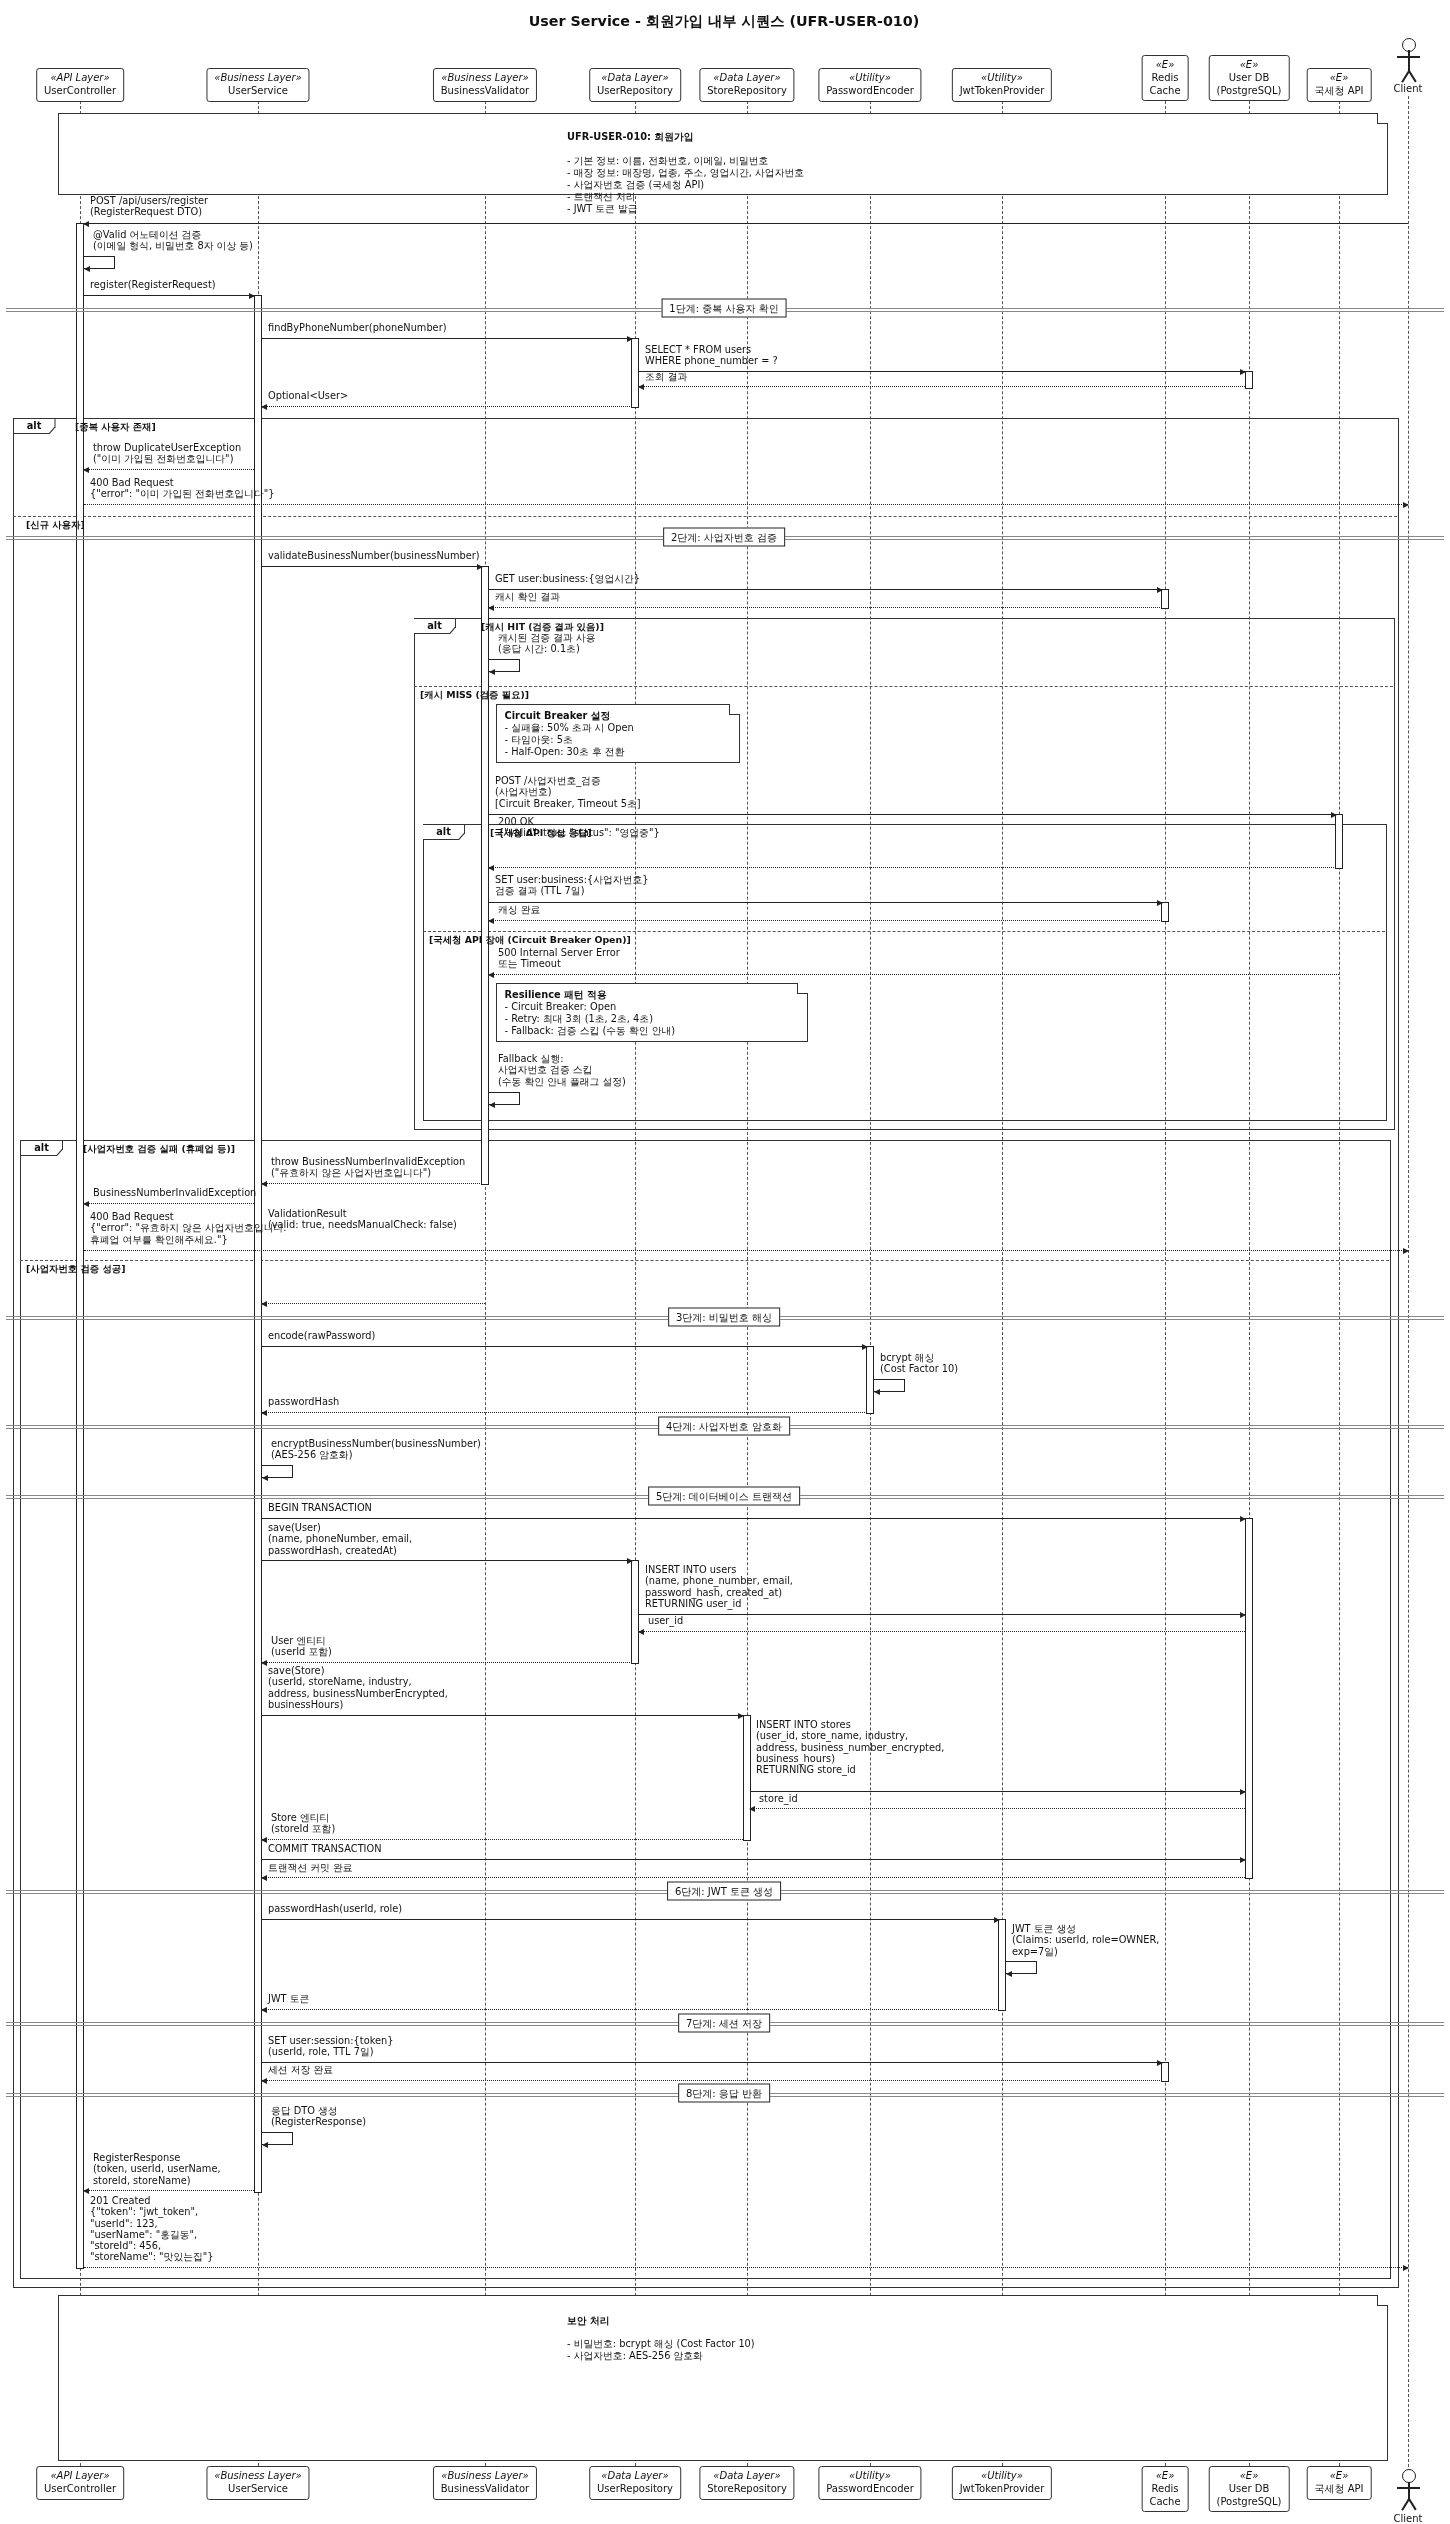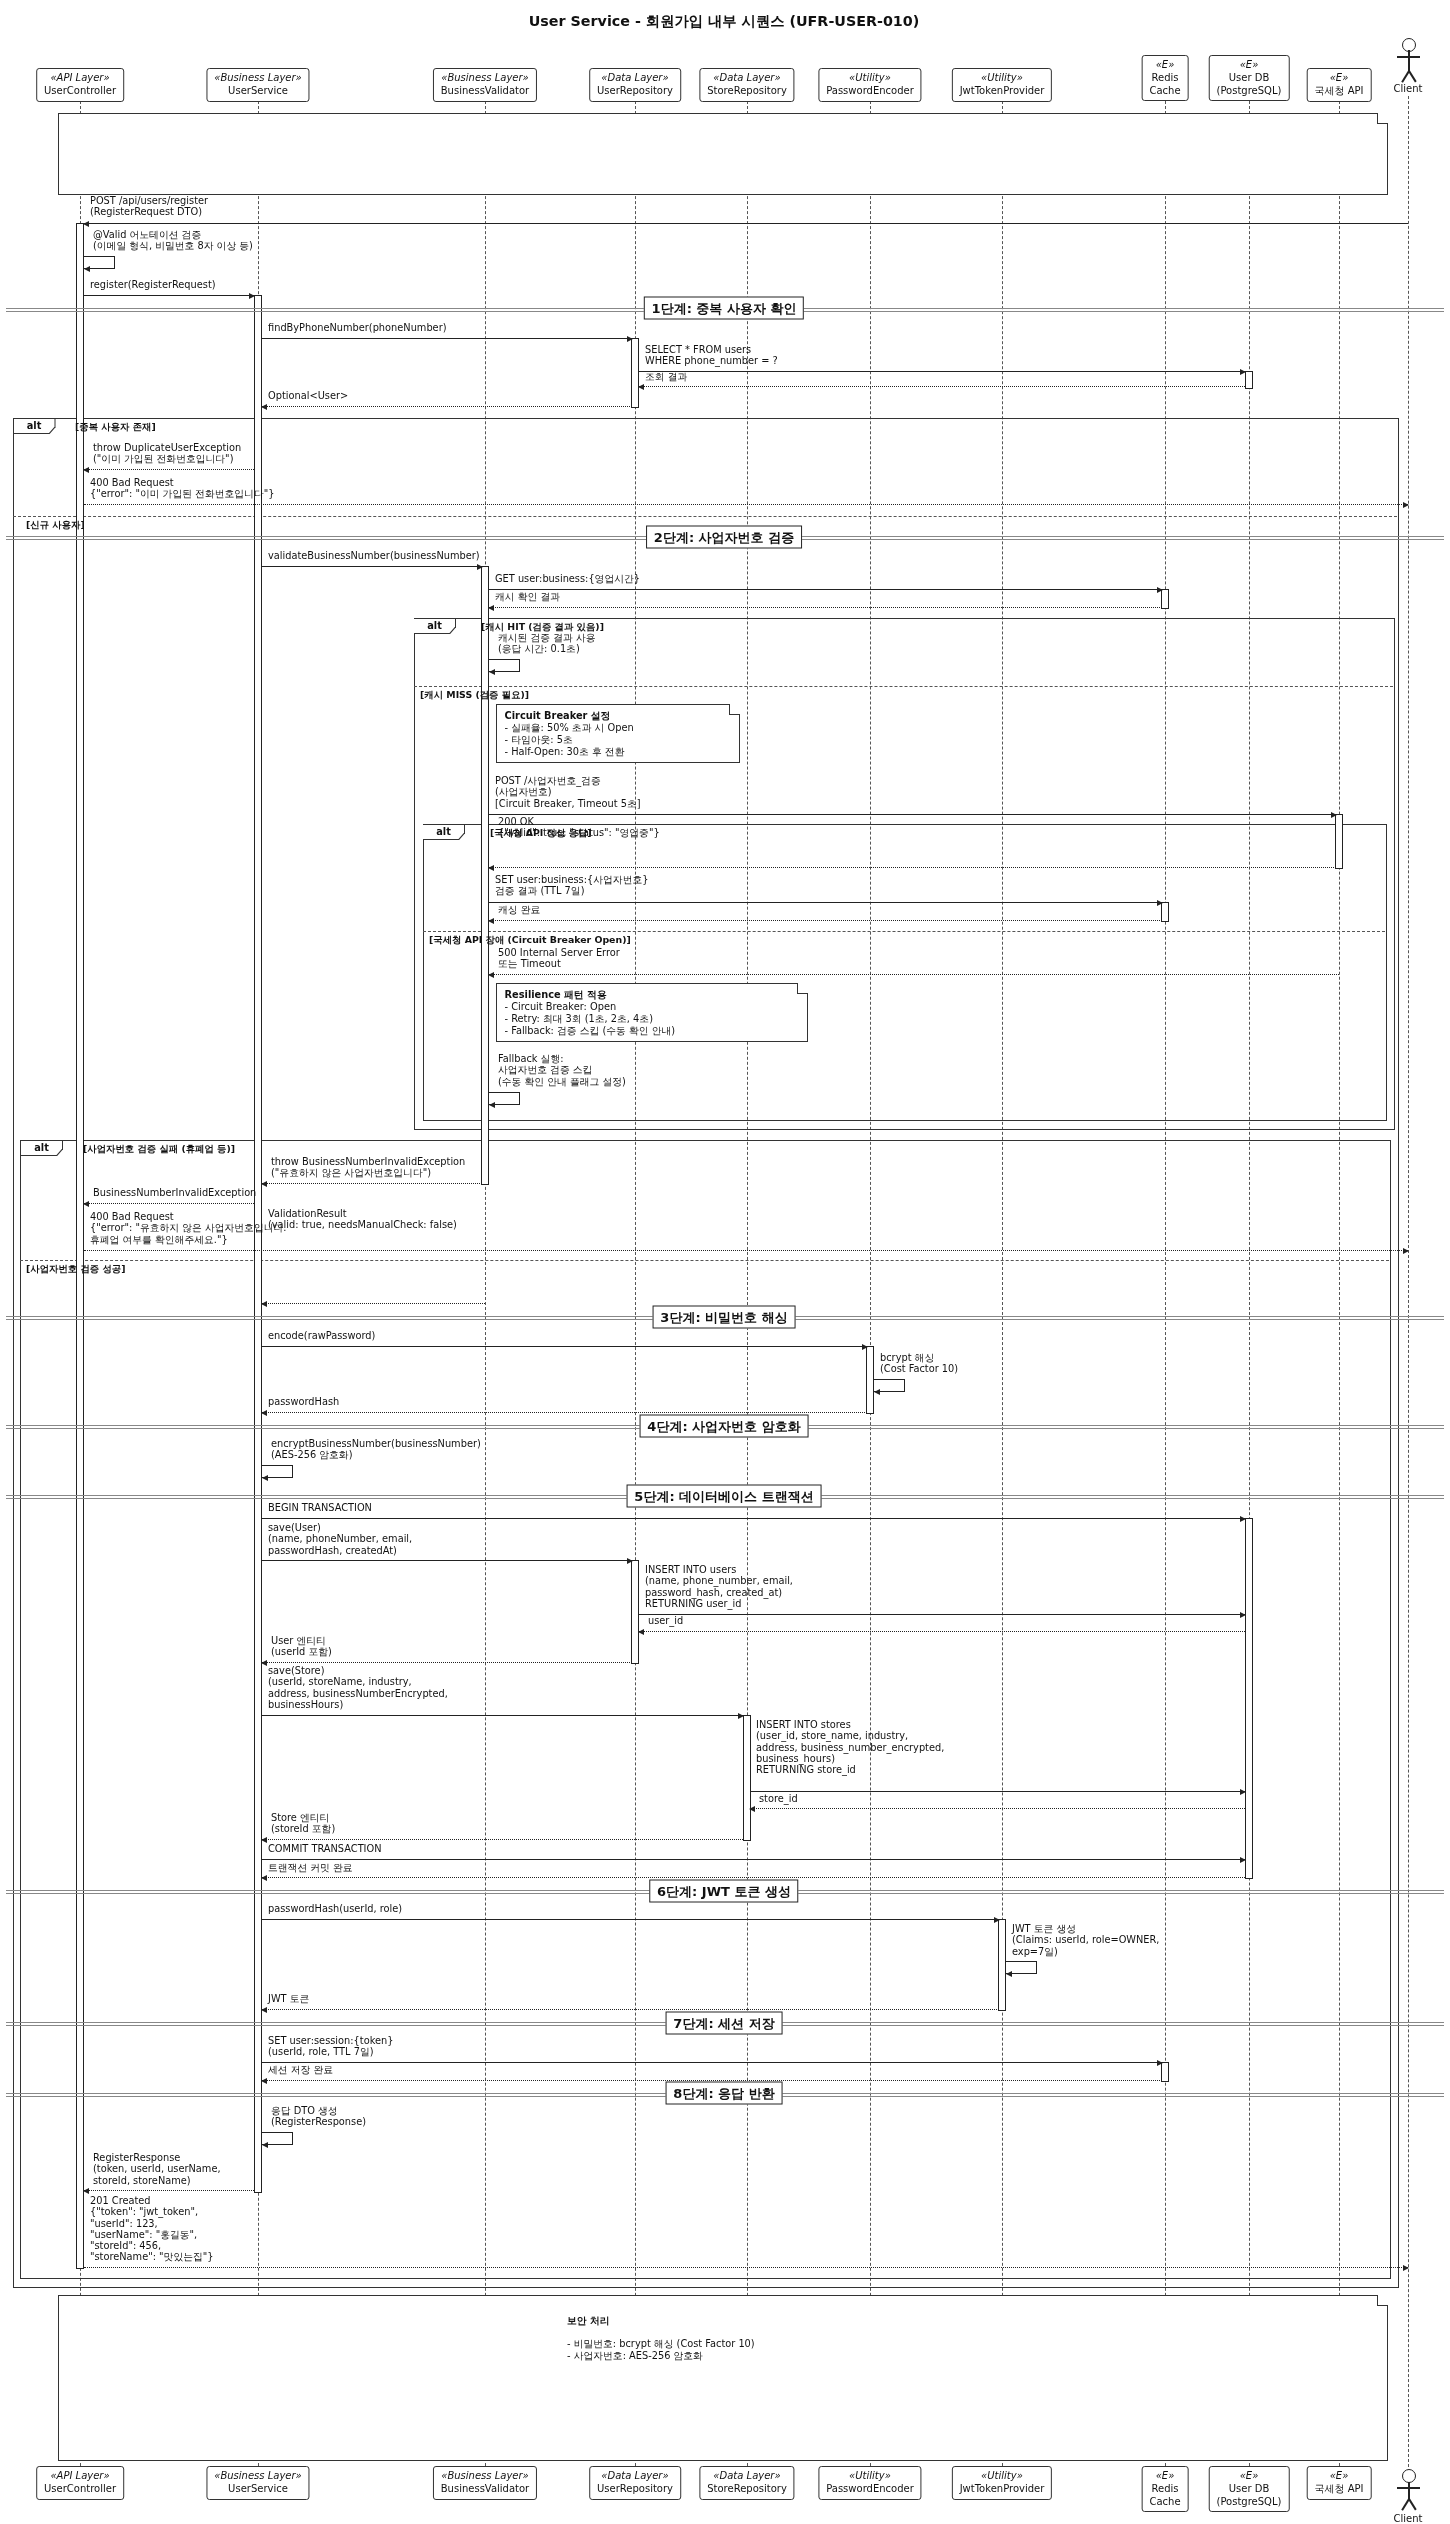--- a/index.html
+++ b/index.html
@@ -19,21 +19,21 @@
   .ar.dot{border-top-style:dotted;}
   .h{position:absolute;top:-3px;width:0;height:0;border-top:3px solid transparent;border-bottom:3px solid transparent;}
   .h.r{right:-0.8px;border-left:6.8px solid #222;}
   .h.l{left:-0.8px;border-right:6.8px solid #222;}
   .selfmsg{position:absolute;width:30px;height:11.3px;border:0.8px solid #222;border-left:none;z-index:30;background:transparent;}
   .selfmsg::after{content:"";position:absolute;left:0;bottom:-3.8px;width:0;height:0;
     border-top:3px solid transparent;border-bottom:3px solid transparent;border-right:6.8px solid #222;}
   .lbl{position:absolute;font-size:9.8px;line-height:11.3px;white-space:pre-line;z-index:25;}
   .divline{position:absolute;left:6px;width:1438px;height:1.5px;border-top:0.8px solid #888;border-bottom:0.8px solid #888;z-index:15;}
   .divlabel{position:absolute;left:724px;transform:translate(-50%,-50%);border:1.5px solid #222;background:#fff;
-    font-weight:bold;font-size:13px;padding:1.5px 6.8px;white-space:nowrap;z-index:16;}
+    font-weight:normal;font-size:10px;padding:1.5px 6.8px;white-space:nowrap;z-index:16;}
   .frame{position:absolute;border:0.8px solid #333;z-index:5;}
   .sep{position:absolute;border-top:0.8px dashed #555;z-index:6;}
   .opwrap{position:absolute;width:42px;height:15px;z-index:26;
     background:#333;clip-path:polygon(0 0,100% 0,100% 55%,86% 100%,0 100%);}
   .opfill{position:absolute;left:0;top:0;width:41px;height:14.3px;background:#fff;
     clip-path:polygon(0 0,100% 0,100% 55%,86% 100%,0 100%);
     font-weight:bold;font-size:9.8px;text-align:center;line-height:14.3px;}
   .guard{position:absolute;font-weight:bold;font-size:9.4px;white-space:nowrap;z-index:26;}
   .note{position:absolute;background:#fff;border:0.8px solid #333;z-index:22;font-size:9.8px;line-height:12px;}
   .fold{position:absolute;top:-0.8px;right:-0.8px;width:9.8px;height:9.8px;background:#fff;
@@ -111,20 +111,28 @@
 
 <div class="ahead" style="left:1402px;top:38px"></div>
 <div class="abody" style="left:1408px;top:50px;height:21px"></div>
 <div class="aarm" style="left:1397px;top:56px;width:22.6px"></div>
 <div class="aleg" style="left:1408px;top:71px;transform:rotate(32deg)"></div>
 <div class="aleg" style="left:1408px;top:71px;transform:rotate(-32deg)"></div>
 <div class="alabel" style="left:1408px;top:83px">Client</div>
 
 <div class="note" style="left:58px;top:113px;width:1328px;height:80px">
   <div class="fold"></div>
+  <div class="ninner" style="left:508px;top:5.3px">
+    <div class="ntitle">UFR-USER-010: 회원가입</div>
+    <div class="nbody">- 기본 정보: 이름, 전화번호, 이메일, 비밀번호
+- 매장 정보: 매장명, 업종, 주소, 영업시간, 사업자번호
+- 사업자번호 검증 (국세청 API)
+- 트랜잭션 처리
+- JWT 토큰 발급</div>
+  </div>
 </div>
 
 <div class="frame" style="left:12.8px;top:418px;width:1384px;height:1868px"></div>
 <div class="opwrap" style="left:13.5px;top:419px">
     <div class="opfill">alt</div>
   </div>
 <div class="guard" style="left:75px;top:421px">[중복 사용자 존재]</div>
 <div class="sep" style="left:12.8px;top:516px;width:1384px"></div>
 <div class="guard" style="left:26px;top:519px">[신규 사용자]</div>
 

